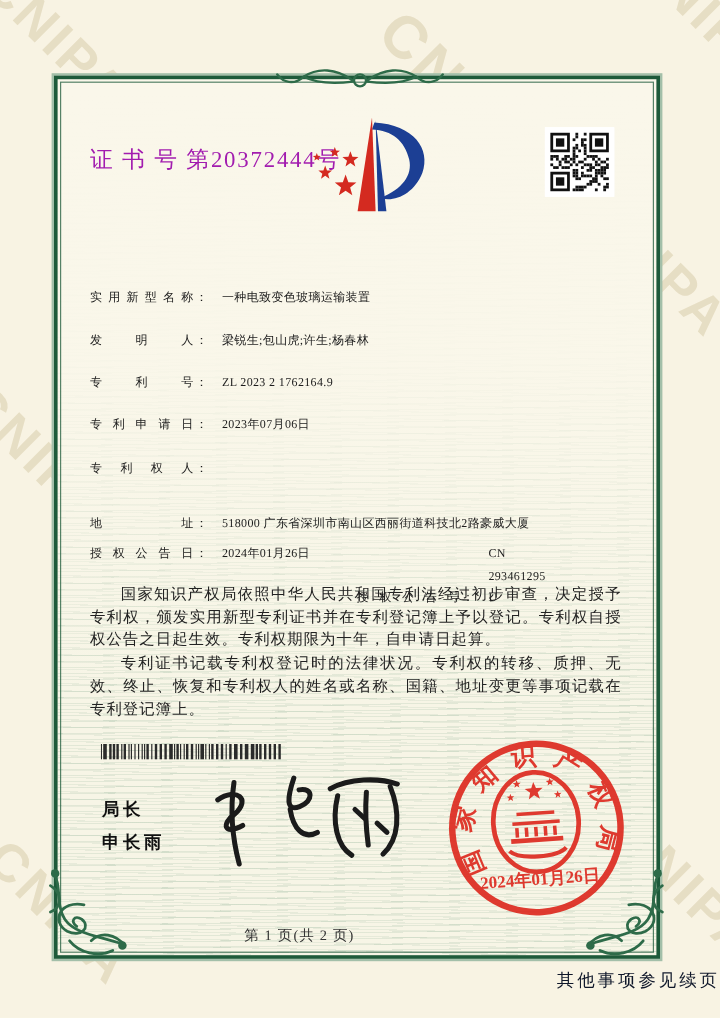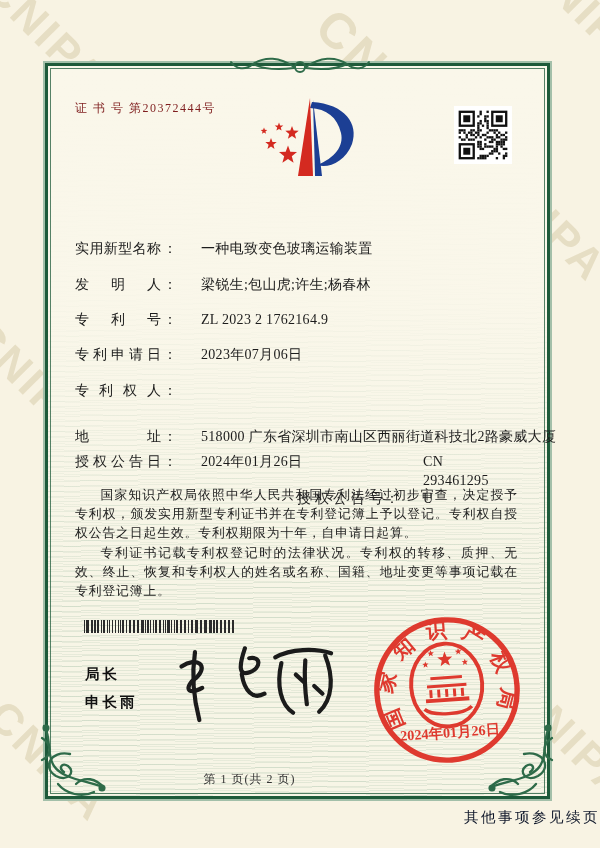--- a/index.html
+++ b/index.html
@@ -18,29 +18,29 @@
       border:3px solid var(--frame_green);
       box-shadow:0 0 0 2px var(--frame_light);
       background:
         linear-gradient(180deg, #faf7ea 0%, rgba(250,247,234,.92) 32%, rgba(250,247,234,0) 72%),
         repeating-linear-gradient(179deg, rgba(70,130,95,.12) 0 1px, transparent 1px 5px),
         repeating-linear-gradient(181.5deg, rgba(70,130,95,.09) 0 1px, transparent 1px 6px),
         #f7f5e6;
       z-index:2;}
   .frame::before{content:"";position:absolute;inset:2px;border:1px solid var(--frame_green);opacity:.75;pointer-events:none;}
   .orn{position:absolute;z-index:4;}
-  .cert-number{position:absolute;left:75px;top:100px;font-size:12px;letter-spacing:1.5px;color:#7f1d1d;z-index:3;}
+  .cert-number{position:absolute;left:75px;top:120px;font-size:19px;letter-spacing:1.5px;color:#a21caf;z-index:3;}
   .logo{position:absolute;left:249px;top:92px;z-index:3;}
   .qr{position:absolute;left:454px;top:106px;width:58px;height:58px;background:#fff;z-index:3;}
   .title{position:absolute;left:45px;top:181px;width:505px;text-align:center;font-size:31px;
       font-weight:bold;letter-spacing:7px;z-index:3;}
-  .row{position:absolute;left:75px;display:flex;font-size:14px;line-height:18.5px;z-index:3;}
+  .row{position:absolute;left:75px;display:flex;font-size:10px;line-height:18.5px;z-index:3;}
   .flabel{display:inline-block;width:86px;text-align:justify;text-align-last:justify;flex:none;}
   .colon{flex:none;margin-left:2px;}
-  .fvalue{margin-left:24px;letter-spacing:.3px;}
+  .fvalue{margin-left:12px;letter-spacing:.3px;}
   .fvalue.wide{width:356px;}
   .pair2{position:absolute;left:222px;top:0;display:flex;align-items:flex-end;}
   .para{position:absolute;left:75px;width:443px;font-size:12.8px;line-height:19px;
       letter-spacing:.9px;text-indent:2em;text-align:justify;color:#222;z-index:3;}
   .barcode{position:absolute;left:84px;top:620px;z-index:3;}
   .signer{position:absolute;left:85px;z-index:3;font-family:Liberation Serif, serif;
       font-size:14.5px;font-weight:600;letter-spacing:3px;color:#111;}
   .signature{position:absolute;left:168px;top:638px;z-index:3;transform:rotate(-2deg);}
   .seal{position:absolute;left:368px;top:611px;z-index:5;transform:rotate(-4deg);opacity:.92;}
   .page-num{position:absolute;left:45px;top:771px;width:409px;text-align:center;font-size:12px;

